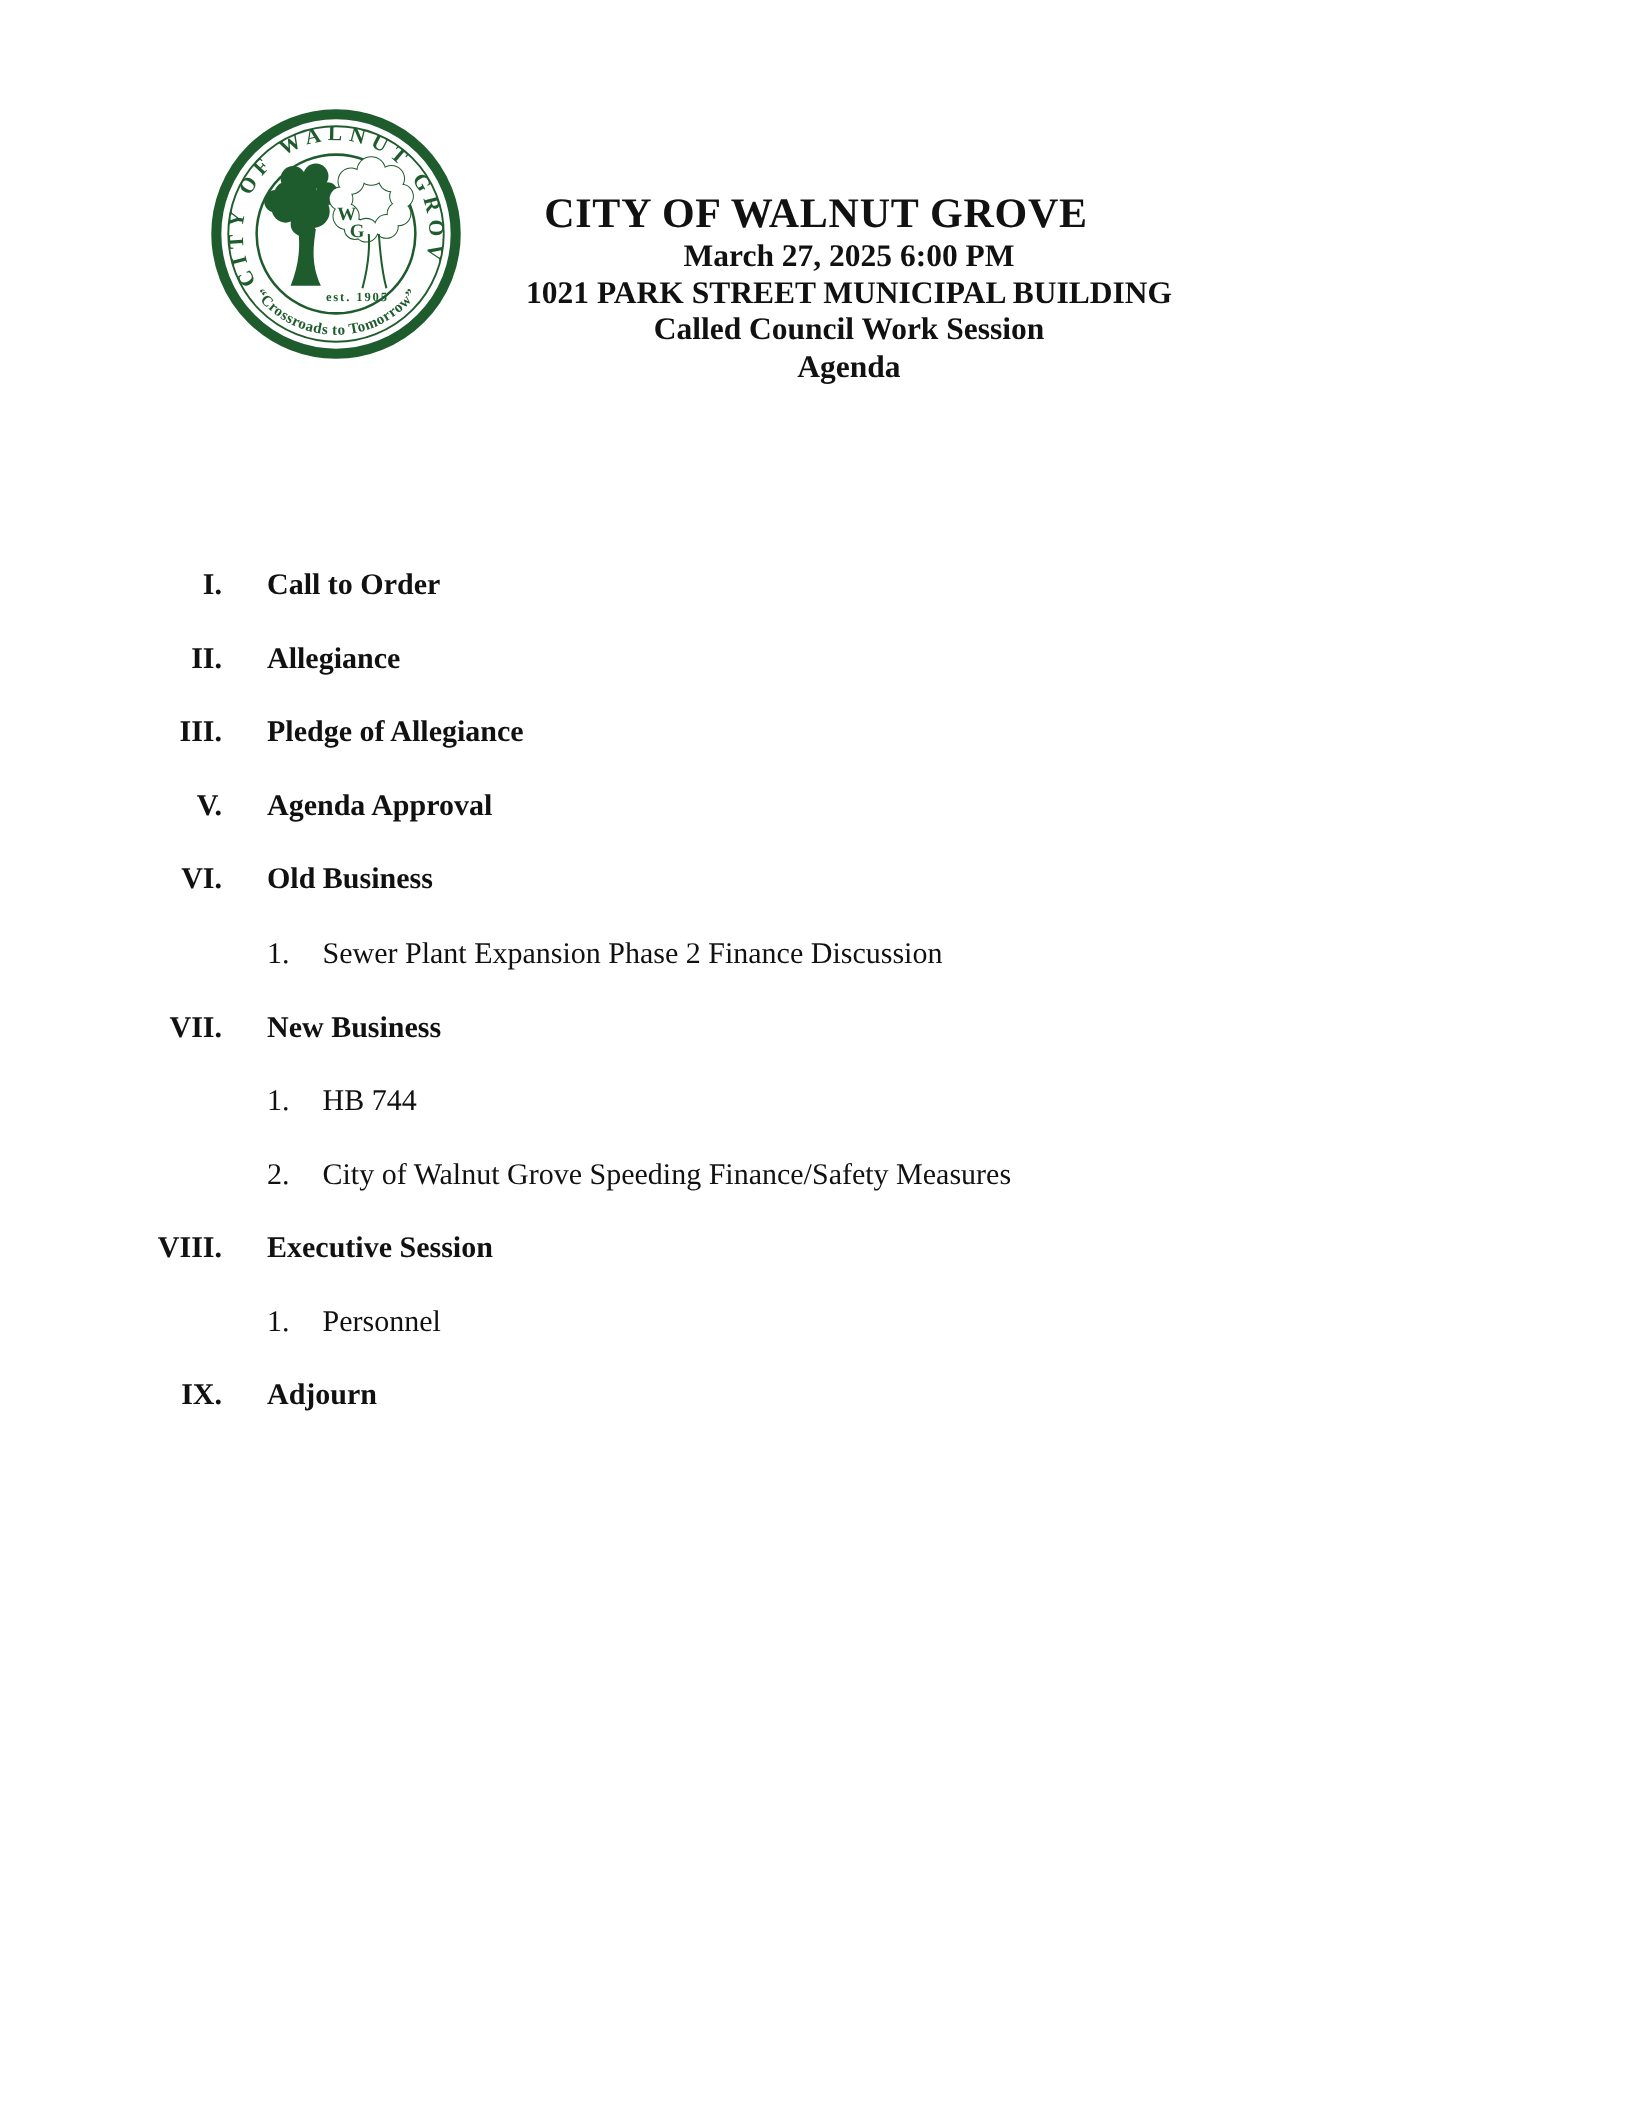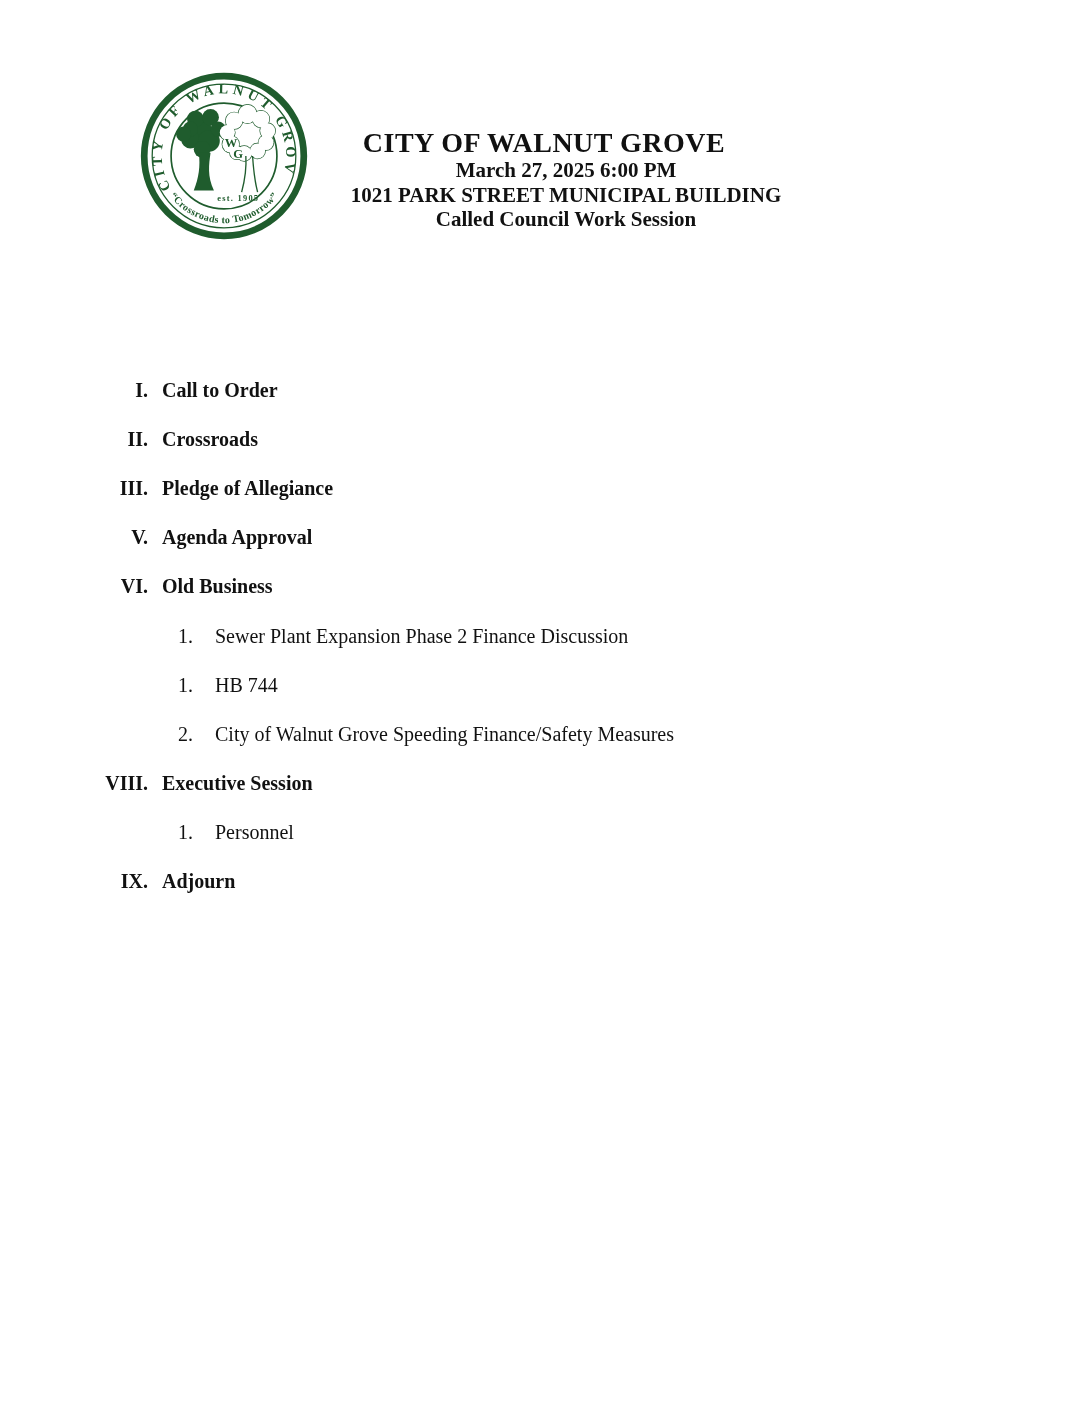--- a/index.html
+++ b/index.html
@@ -49,21 +49,21 @@
     display: flex;
     align-items: center;
     white-space: nowrap;
   }
   .agenda-row.main { font-weight: bold; }
   .agenda-row.main .marker {
     width: 148px;
     flex: none;
     text-align: right;
   }
-  .agenda-row.main .label { margin-left: 14px; }
+  .agenda-row.main .label { margin-left: 30px; }
   .agenda-row.sub { font-weight: normal; }
   .agenda-row.sub .marker {
     margin-left: 178px;
     width: 37px;
     flex: none;
     text-align: left;
   }
   .agenda-row.sub .label { margin-left: 0; }
 </style>
 </head>
@@ -136,32 +136,33 @@
         <textPath href="#arcBot" startOffset="50%" text-anchor="middle">“Crossroads to Tomorrow”</textPath>
       </text>
     </svg>
   </div>
 
   <div class="header-block">
     <div class="header-title">CITY OF WALNUT GROVE</div>
     <div class="header-line">March 27, 2025 6:00 PM</div>
     <div class="header-line">1021 PARK STREET MUNICIPAL BUILDING</div>
     <div class="header-line">Called Council Work Session</div>
+    <div class="header-line">Agenda</div>
   </div>
 
   <div class="agenda">
 
     <div class="agenda-row main">
       <span class="marker">I.</span>
       <span class="label">Call to Order</span>
     </div>
 
     <div class="agenda-row main">
       <span class="marker">II.</span>
-      <span class="label">Crossroads</span>
+      <span class="label">Allegiance</span>
     </div>
 
     <div class="agenda-row main">
       <span class="marker">III.</span>
       <span class="label">Pledge of Allegiance</span>
     </div>
 
 
     <div class="agenda-row main">
       <span class="marker">V.</span>
@@ -171,20 +172,24 @@
     <div class="agenda-row main">
       <span class="marker">VI.</span>
       <span class="label">Old Business</span>
     </div>
 
     <div class="agenda-row sub">
       <span class="marker">1.</span>
       <span class="label">Sewer Plant Expansion Phase 2 Finance Discussion</span>
     </div>
 
+    <div class="agenda-row main">
+      <span class="marker">VII.</span>
+      <span class="label">New Business</span>
+    </div>
 
     <div class="agenda-row sub">
       <span class="marker">1.</span>
       <span class="label">HB 744</span>
     </div>
 
     <div class="agenda-row sub">
       <span class="marker">2.</span>
       <span class="label">City of Walnut Grove Speeding Finance/Safety Measures</span>
     </div>

